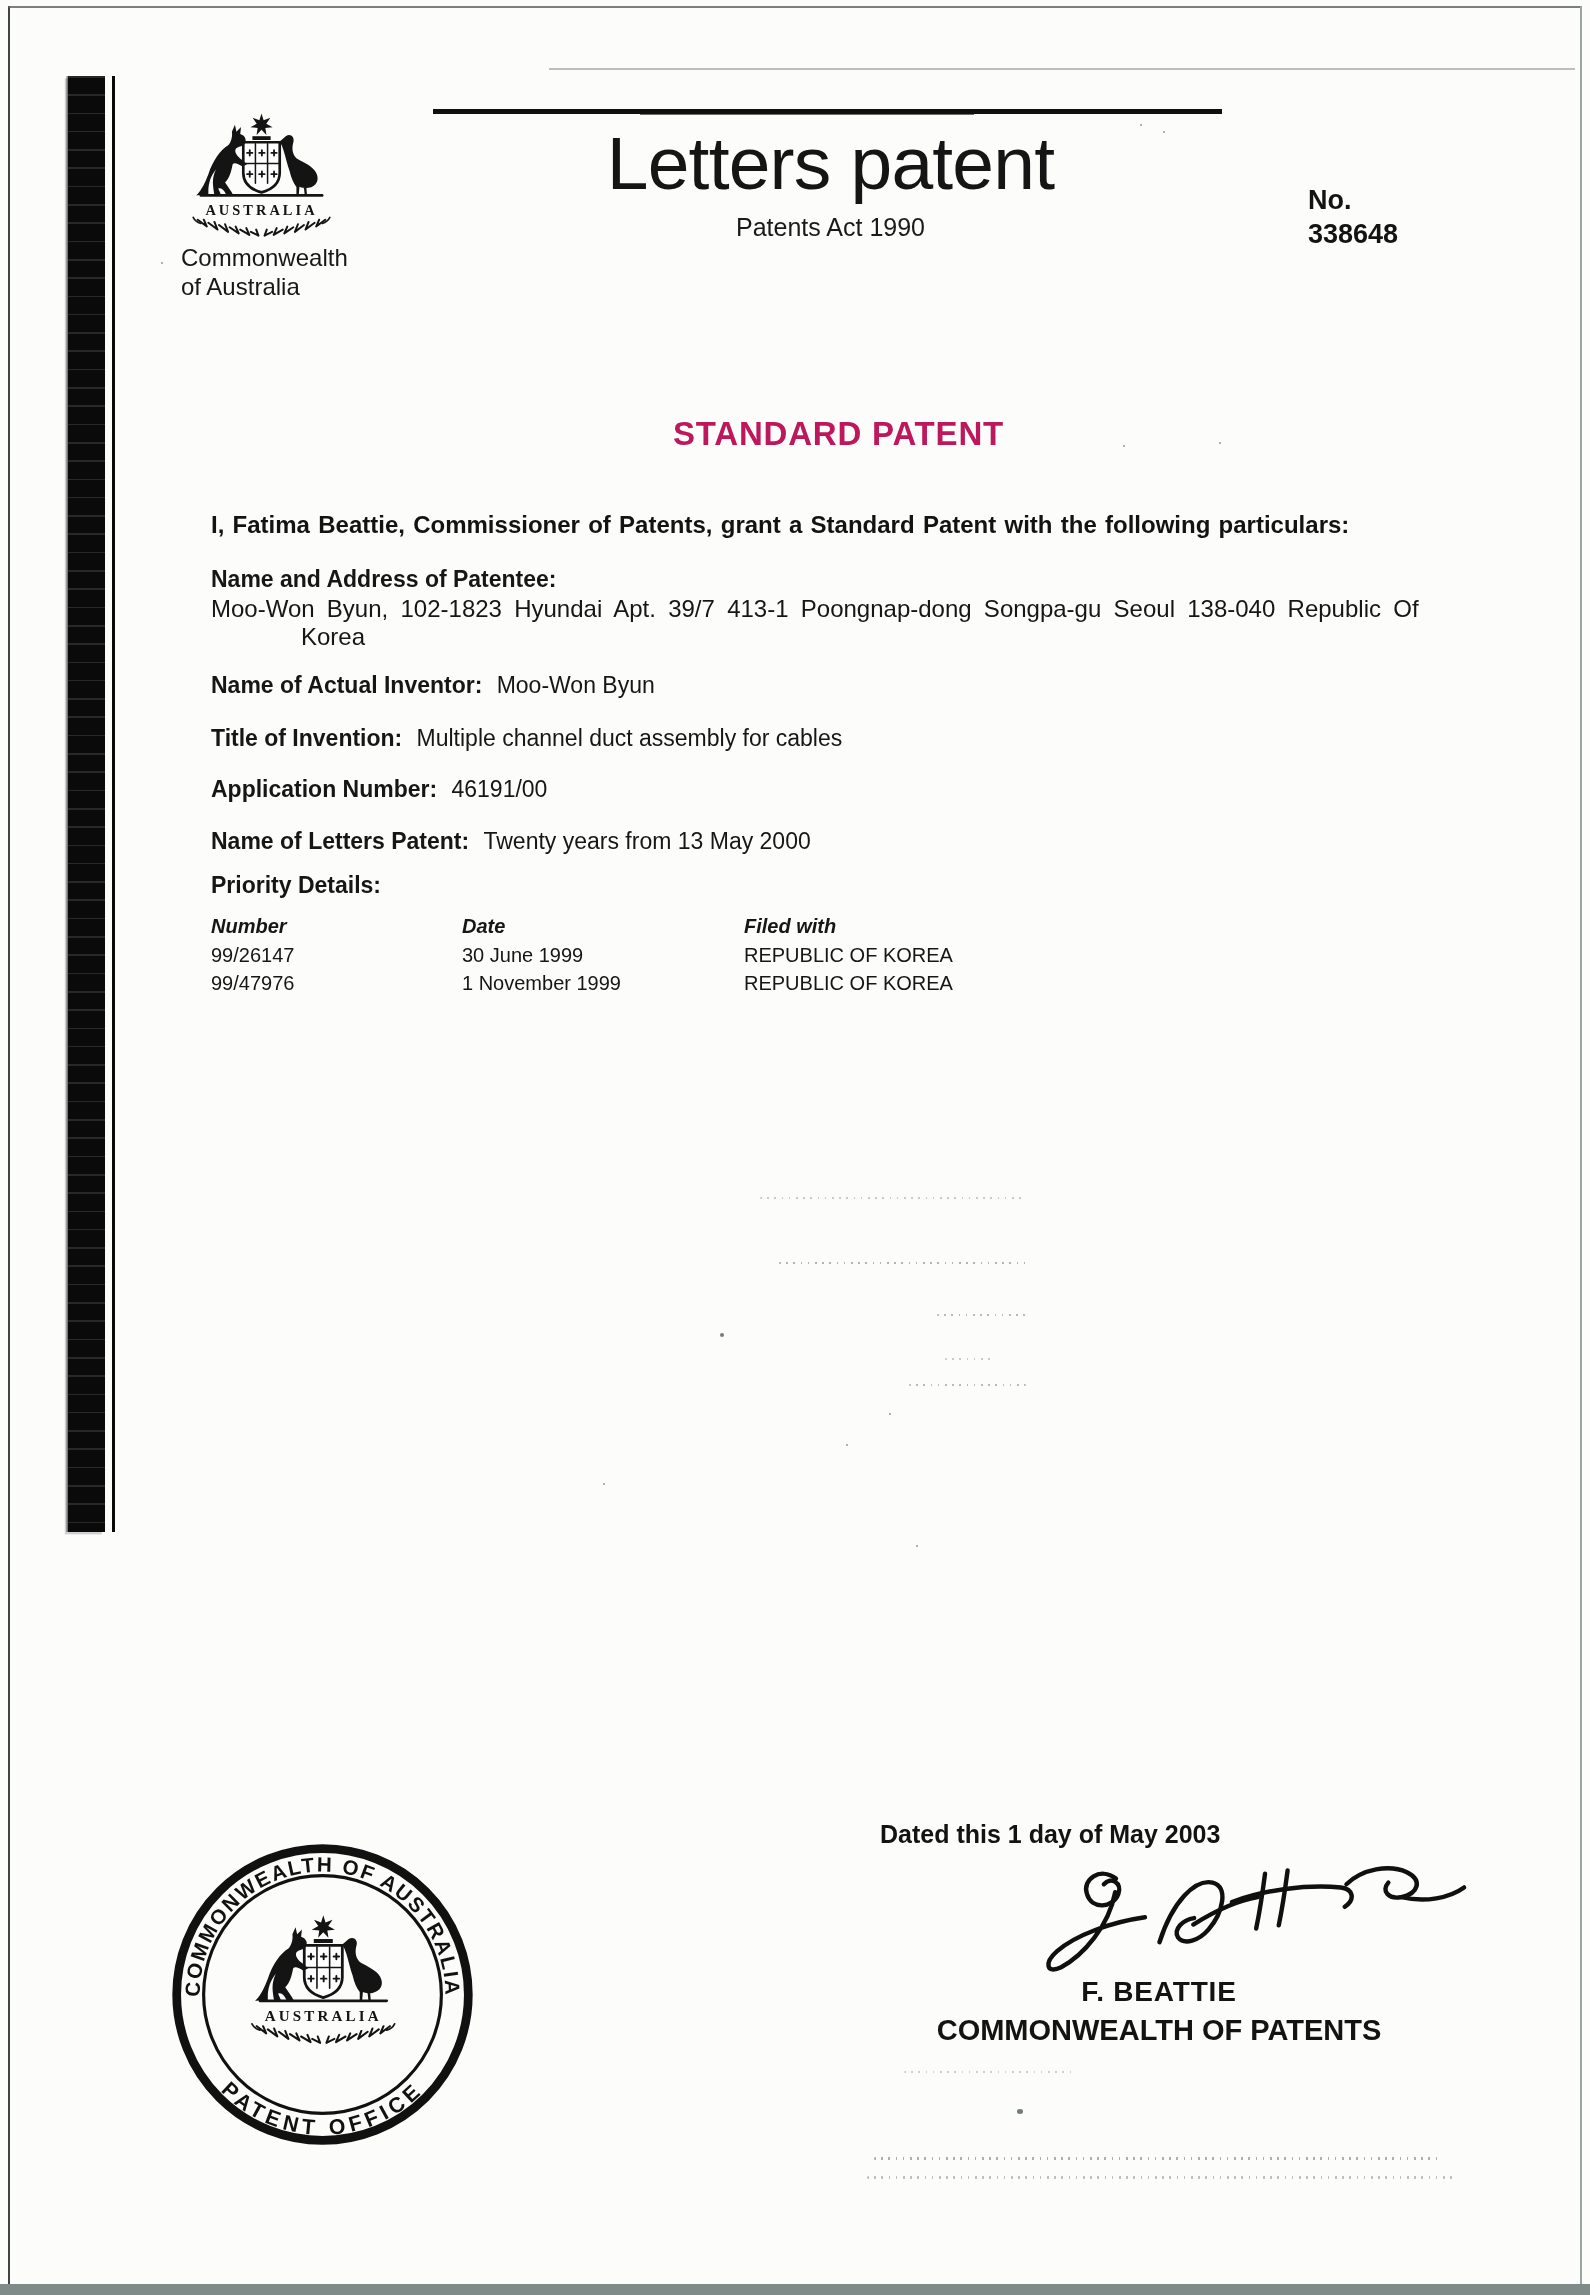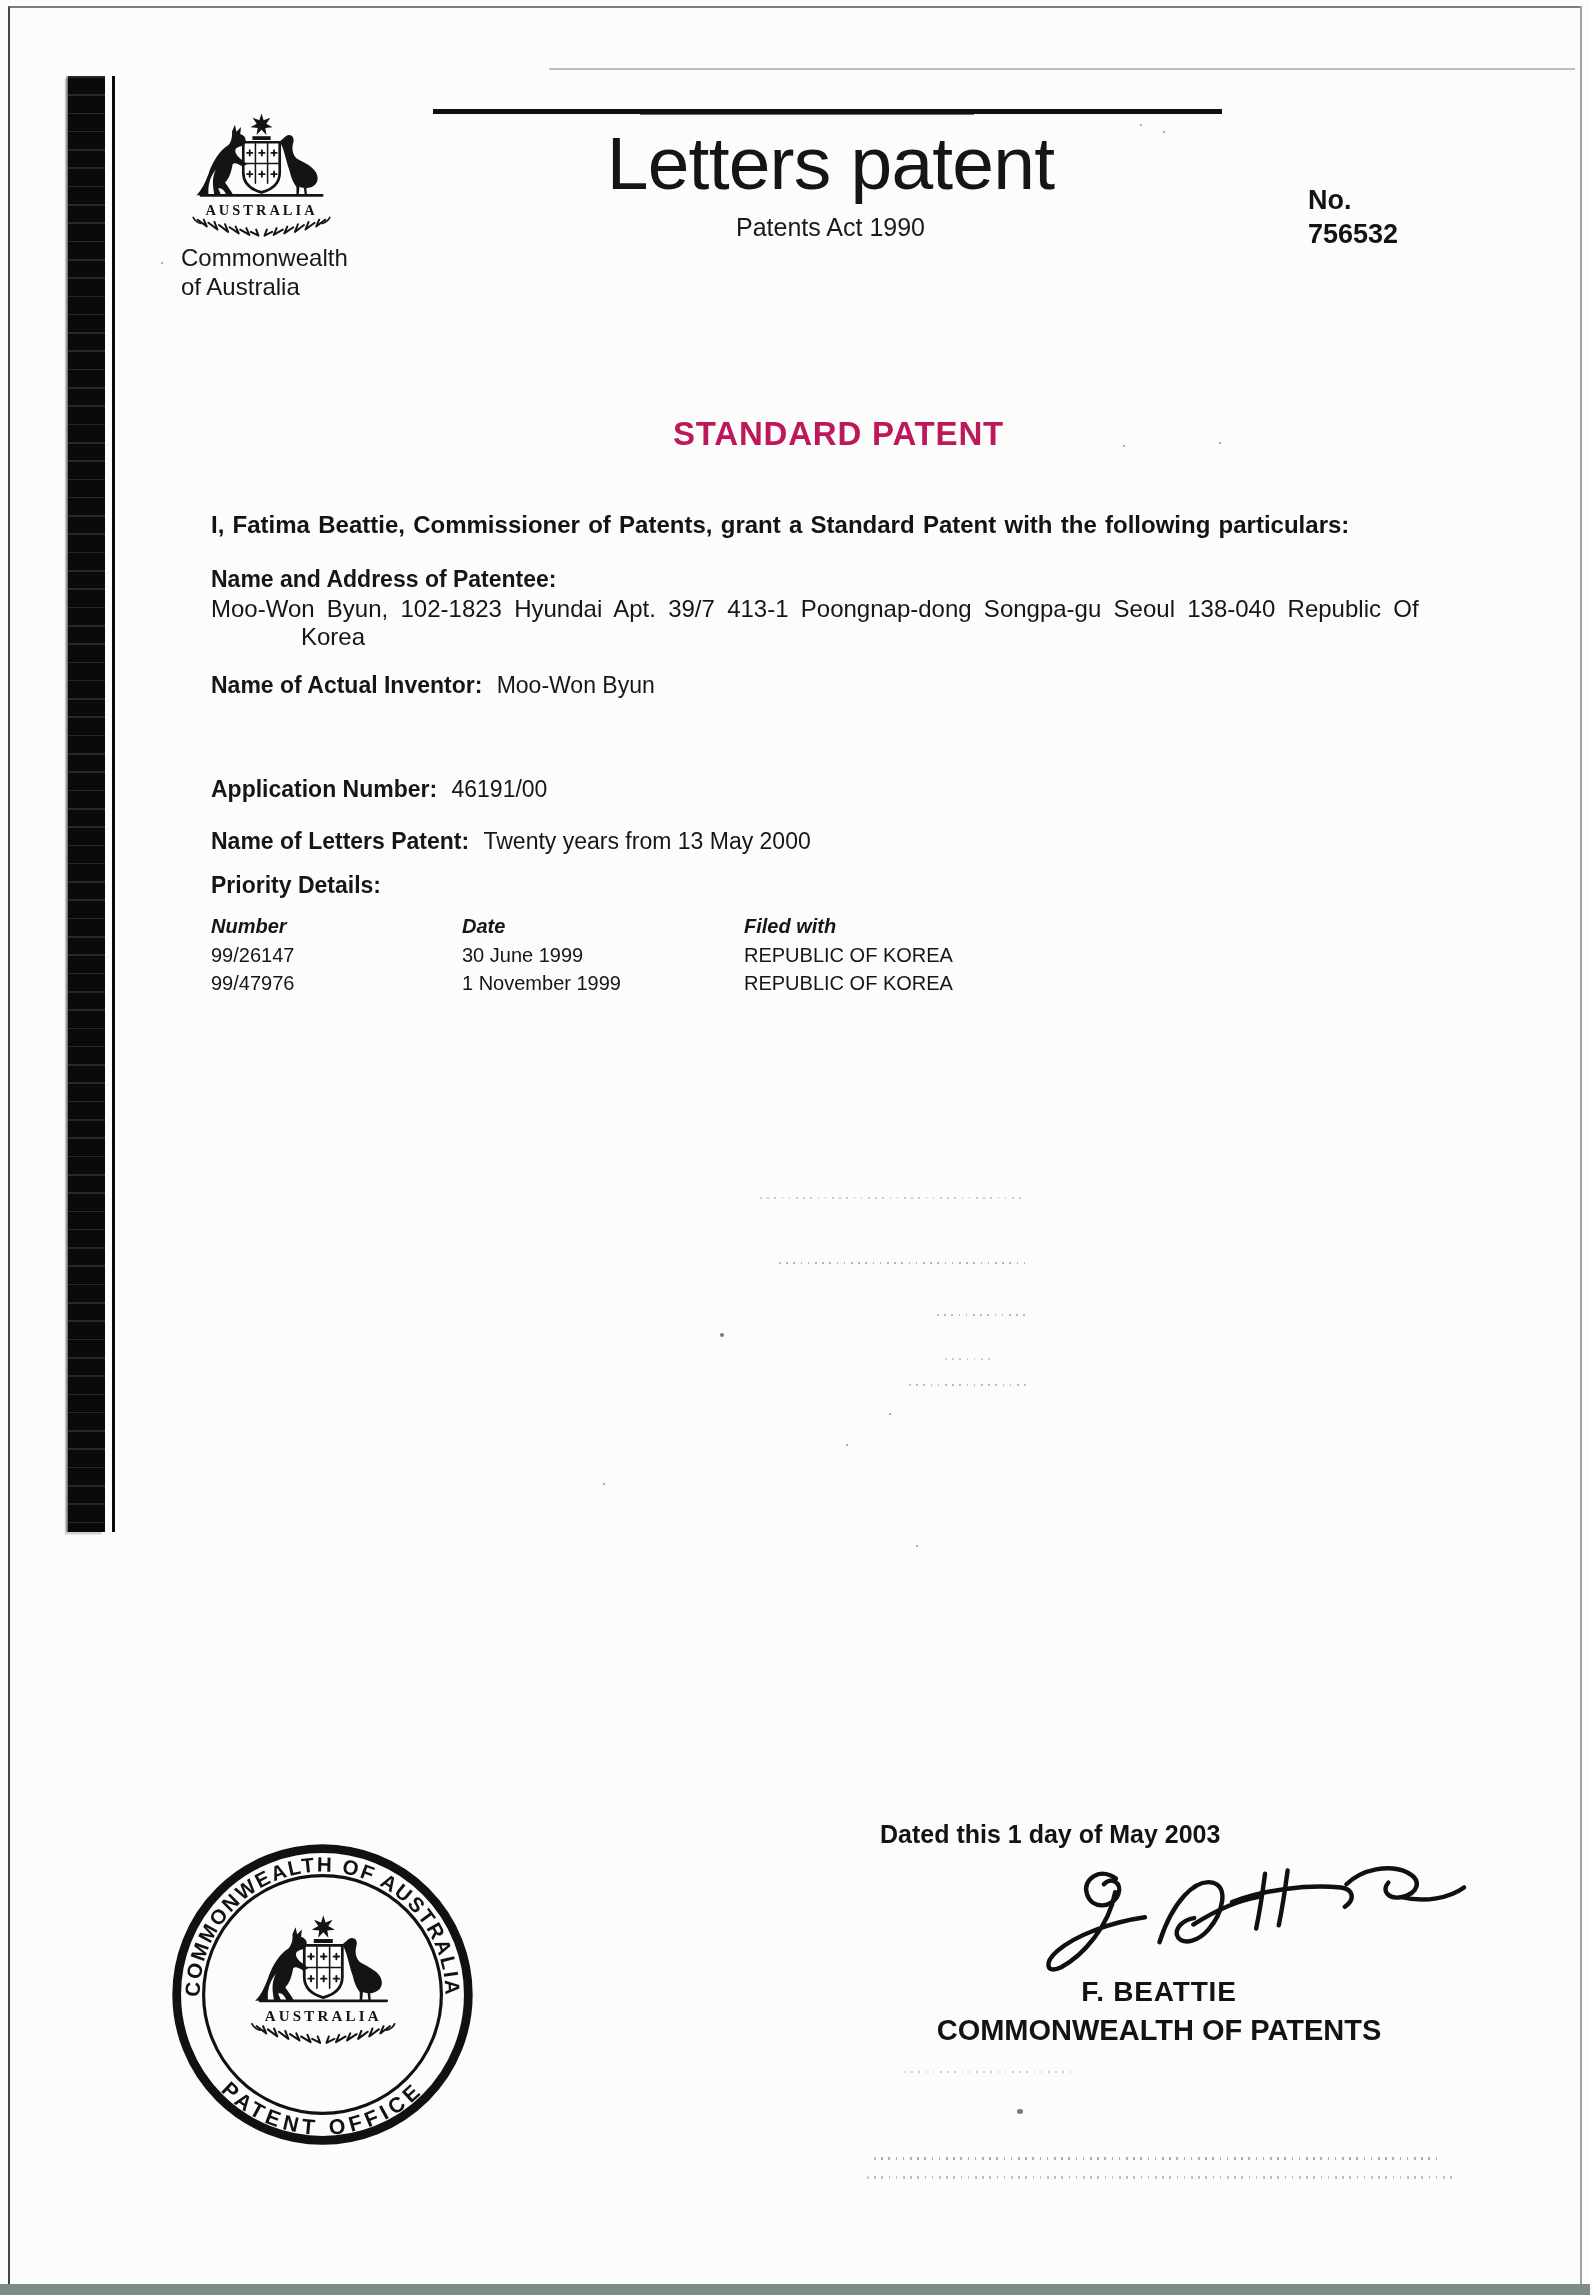--- a/index.html
+++ b/index.html
@@ -125,33 +125,36 @@
   <div class="emblem-caption">
     <div>Commonwealth</div>
     <div>of Australia</div>
   </div>
 
   <div class="title-rule"></div>
   <div class="doc-title">Letters patent</div>
   <div class="doc-subtitle">Patents Act 1990</div>
   <div class="no-block">
     <div>No.</div>
-    <div>756532</div>
+    <div>338648</div>
   </div>
 
   <div class="std-heading">STANDARD PATENT</div>
 
   <div class="grant">I, Fatima Beattie, Commissioner of Patents, grant a Standard Patent with the following particulars:</div>
 
   <div class="field-row patentee-label lbl">Name and Address of Patentee:</div>
   <div class="addr1">Moo-Won Byun, 102-1823 Hyundai Apt. 39/7 413-1 Poongnap-dong Songpa-gu Seoul 138-040 Republic Of</div>
   <div class="addr2">Korea</div>
 
   <div class="field-row row-inventor">
     <span class="lbl">Name of Actual Inventor:</span><span class="val">Moo-Won Byun</span>
+  </div>
+  <div class="field-row row-invention">
+    <span class="lbl">Title of Invention:</span><span class="val">Multiple channel duct assembly for cables</span>
   </div>
   <div class="field-row row-appno">
     <span class="lbl">Application Number:</span><span class="val">46191/00</span>
   </div>
   <div class="field-row row-term">
     <span class="lbl">Name of Letters Patent:</span><span class="val">Twenty years from 13 May 2000</span>
   </div>
   <div class="field-row row-priority lbl">Priority Details:</div>
 
   <div class="ptable">

